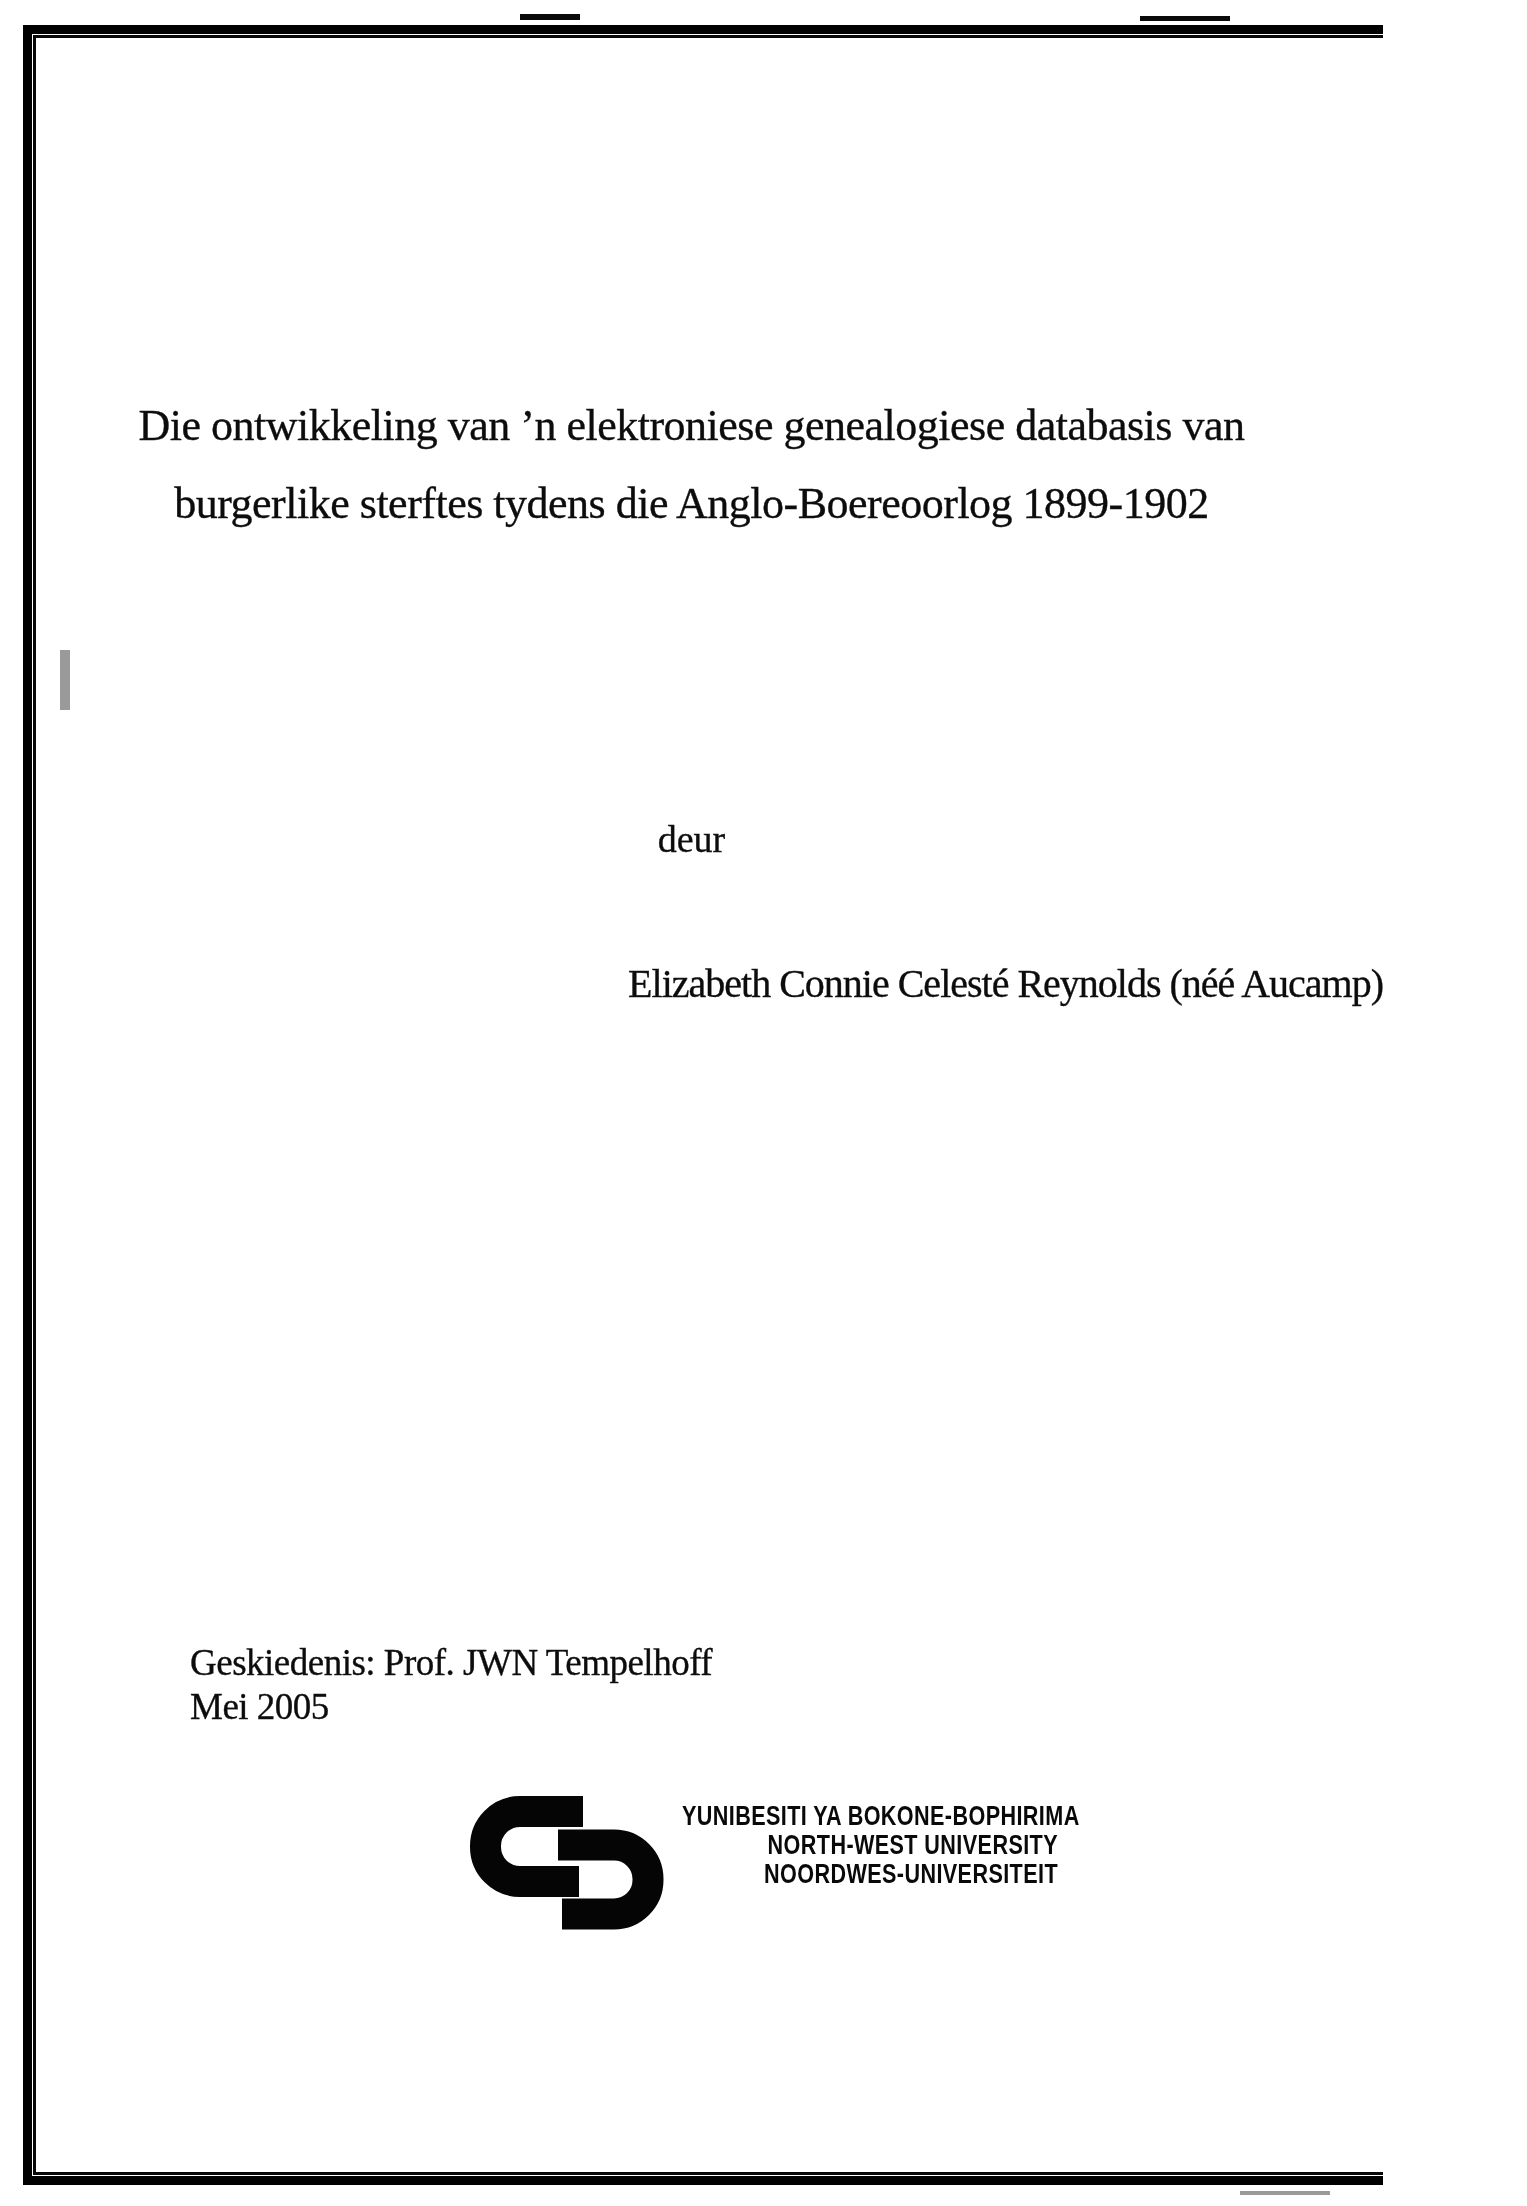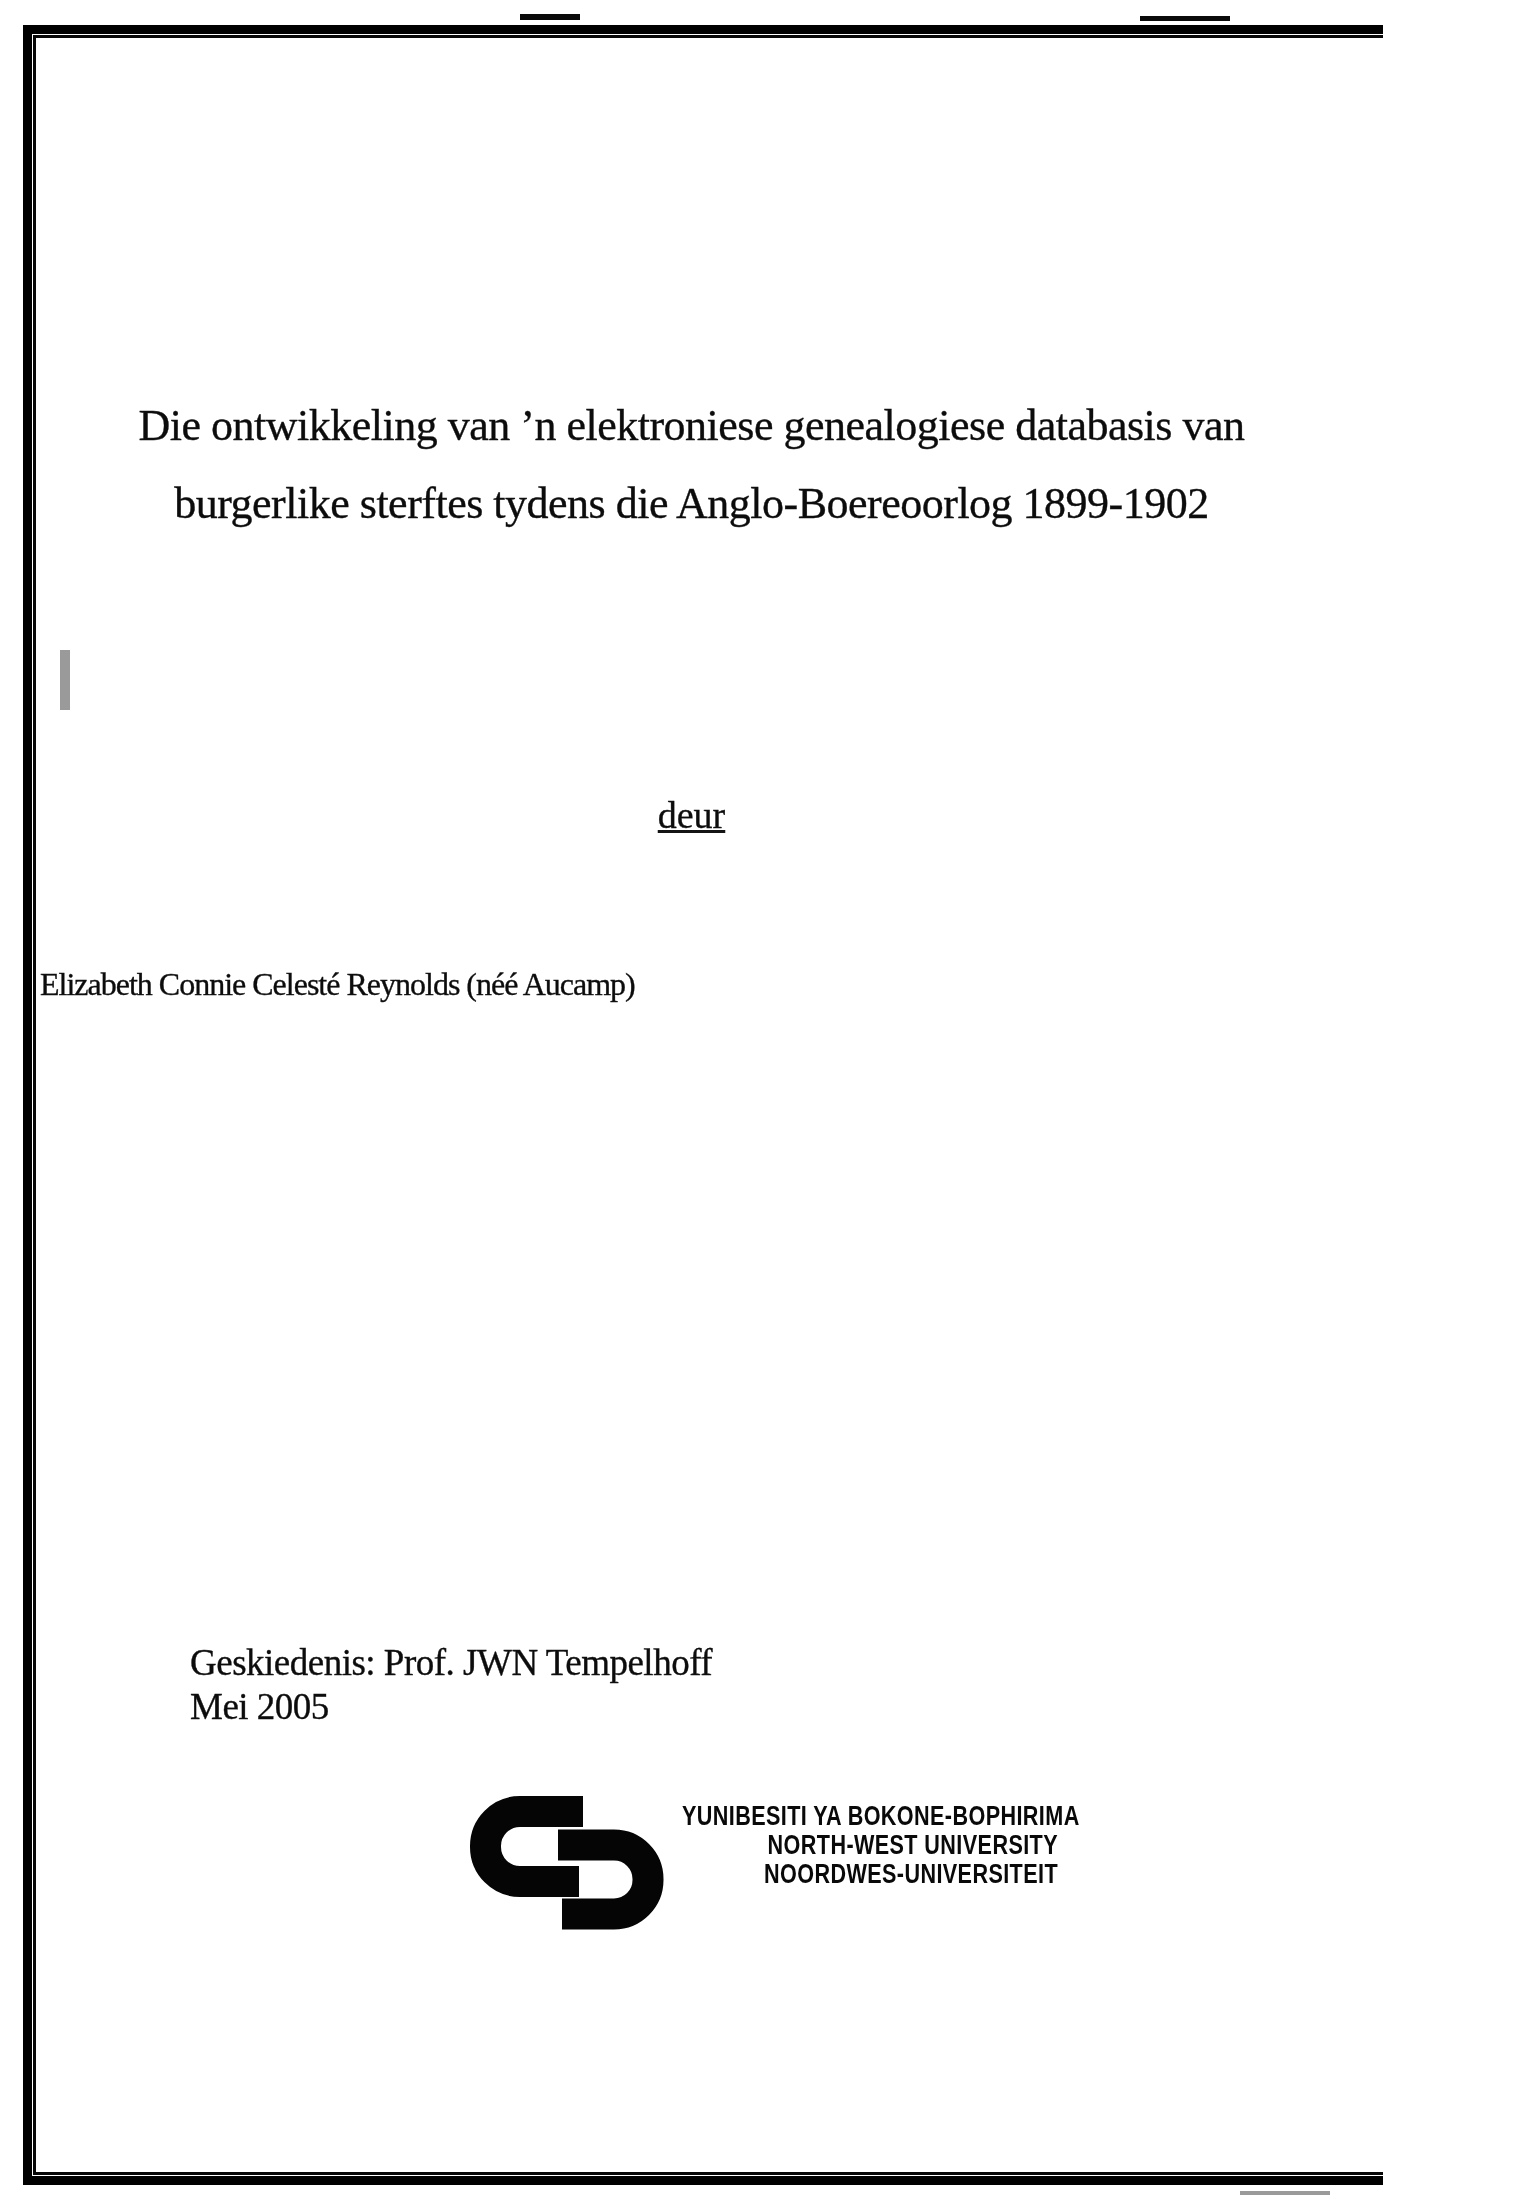--- a/index.html
+++ b/index.html
@@ -21,26 +21,26 @@
     position:absolute;left:1px;top:1px;right:1px;bottom:1px;
     border:3px solid #070707;
   }
   .serif{ -webkit-text-stroke:0.35px #141414; }
   .title{
     position:absolute;left:0;right:0;top:387px;
     text-align:center;
     font-size:44px;line-height:78px;letter-spacing:-0.5px;
   }
   .byline{
-    position:absolute;left:0;right:0;top:794px;
-    text-align:center;font-size:38px;line-height:42px;text-decoration:underline;
+    position:absolute;left:0;right:0;top:818px;
+    text-align:center;font-size:38px;line-height:42px;
   }
   .author{
     position:absolute;left:0;right:0;top:961px;
-    text-align:left;font-size:32px;line-height:46px;letter-spacing:-1px;margin-left:40px;
+    text-align:right;font-size:40px;line-height:46px;letter-spacing:-1px;margin-left:40px;
   }
   .statement{
     position:absolute;left:192px;top:1221px;width:1140px;
     font-size:36px;line-height:44px;letter-spacing:-0.3px;
   }
   .statement .just{ text-align:justify; text-align-last:justify; }
   .statement .italic{ font-style:italic; }
   .credits{
     position:absolute;left:190px;top:1641px;
     font-size:37px;line-height:44px;letter-spacing:-0.5px;

